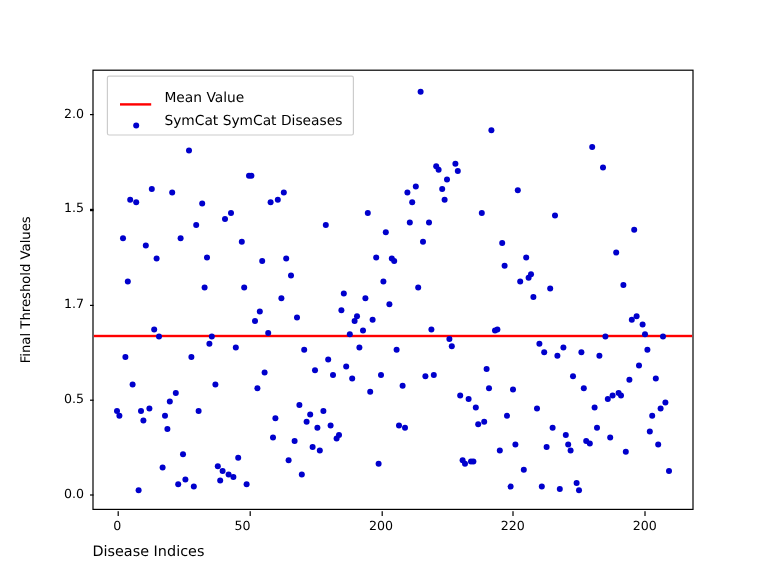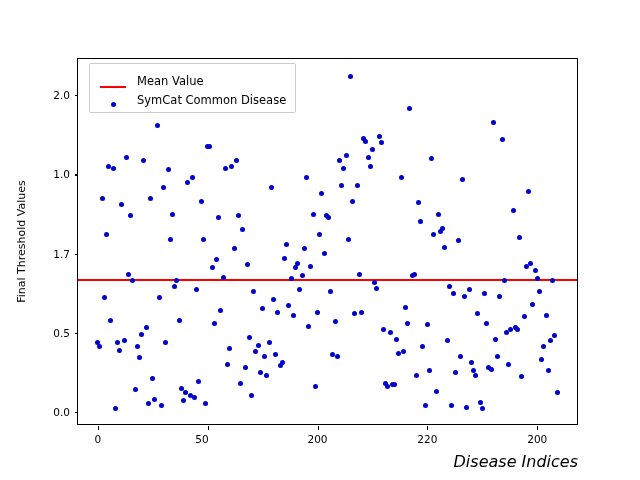--- a/index.html
+++ b/index.html
@@ -83,24 +83,23 @@
     color: #000000;
     transform: translate(-100%, -50%);
     white-space: nowrap;
   }
   
   #xlabel {
     position: absolute;
     left: 77px;
     width: 501px;
     top: 452px;
-    text-align: right;
-    font-size: 16px;
+    text-align: left;
+    font-size: 12px;
     color: #000000;
-    font-style: italic;
   }
   #ylabel {
     position: absolute;
     left: 14px;
     top: 58px;
     height: 367px;
     width: 14px;
     display: flex;
     align-items: center;
     justify-content: center;
@@ -384,21 +383,21 @@
       <div class="legend-row">
         <span class="legend-key">
           <span class="legend-swatch-line"></span>
         </span>
         <span class="legend-text">Mean Value</span>
       </div>
       <div class="legend-row">
         <span class="legend-key">
           <span class="legend-swatch-dot"></span>
         </span>
-        <span class="legend-text">SymCat Common Disease</span>
+        <span class="legend-text">SymCat SymCat Diseases</span>
       </div>
     </div>
 
     <div id="ticks-x">
         <div class="tick-x" style="left: 19.78px;"></div>
         <div class="ticklabel-x" style="left: 19.78px;">0</div>
         <div class="tick-x" style="left: 129.64px;"></div>
         <div class="ticklabel-x" style="left: 124px;">50</div>
         <div class="tick-x" style="left: 239.51px;"></div>
         <div class="ticklabel-x" style="left: 239.51px;">200</div>
@@ -408,21 +407,21 @@
         <div class="ticklabel-x" style="left: 459.25px;">200</div>
       </div>
     <div id="ticks-y">
         <div class="tick-y" style="top: 352.76px;"></div>
         <div class="ticklabel-y" style="top: 352.76px;">0.0</div>
         <div class="tick-y" style="top: 273.67px;"></div>
         <div class="ticklabel-y" style="top: 273.67px;">0.5</div>
         <div class="tick-y" style="top: 194.57px;"></div>
         <div class="ticklabel-y" style="top: 194.57px;">1.7</div>
         <div class="tick-y" style="top: 115.48px;"></div>
-        <div class="ticklabel-y" style="top: 115.48px;">1.0</div>
+        <div class="ticklabel-y" style="top: 115.48px;">1.5</div>
         <div class="tick-y" style="top: 36.38px;"></div>
         <div class="ticklabel-y" style="top: 36.38px;">2.0</div>
       </div>
   </div>
 
   <div id="xlabel">Disease Indices</div>
 
 </div>
 
 </body></html>

